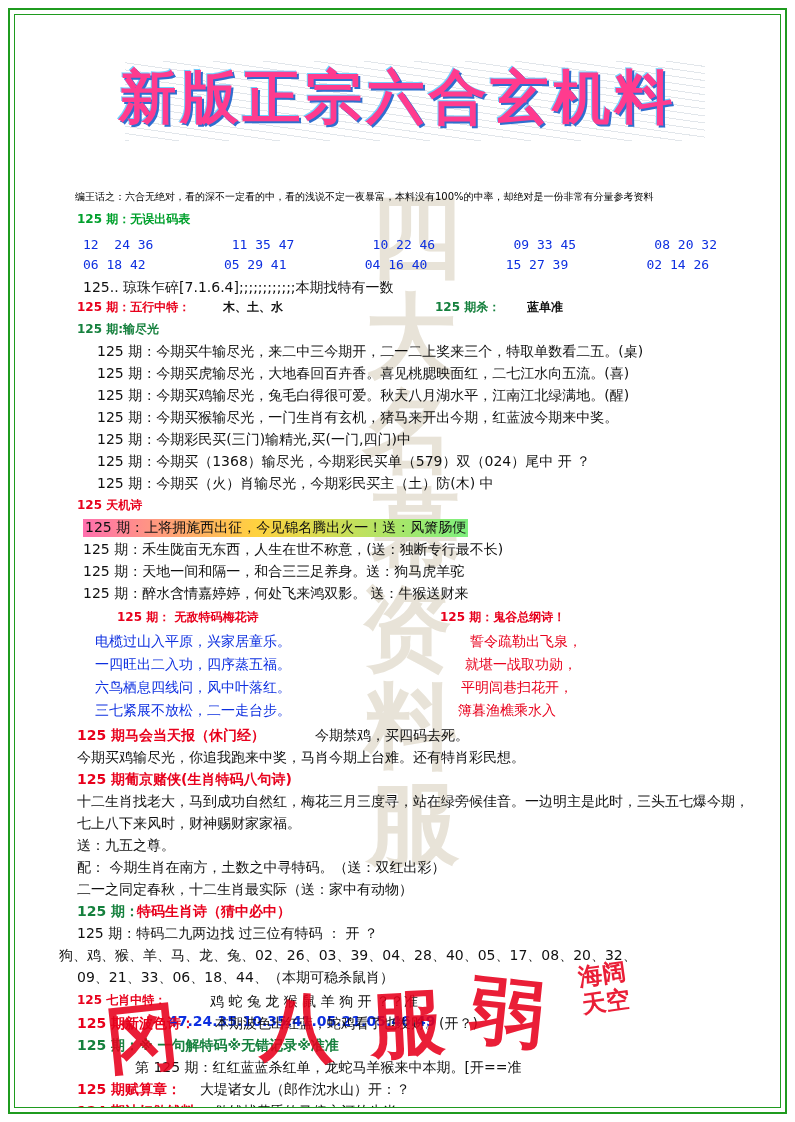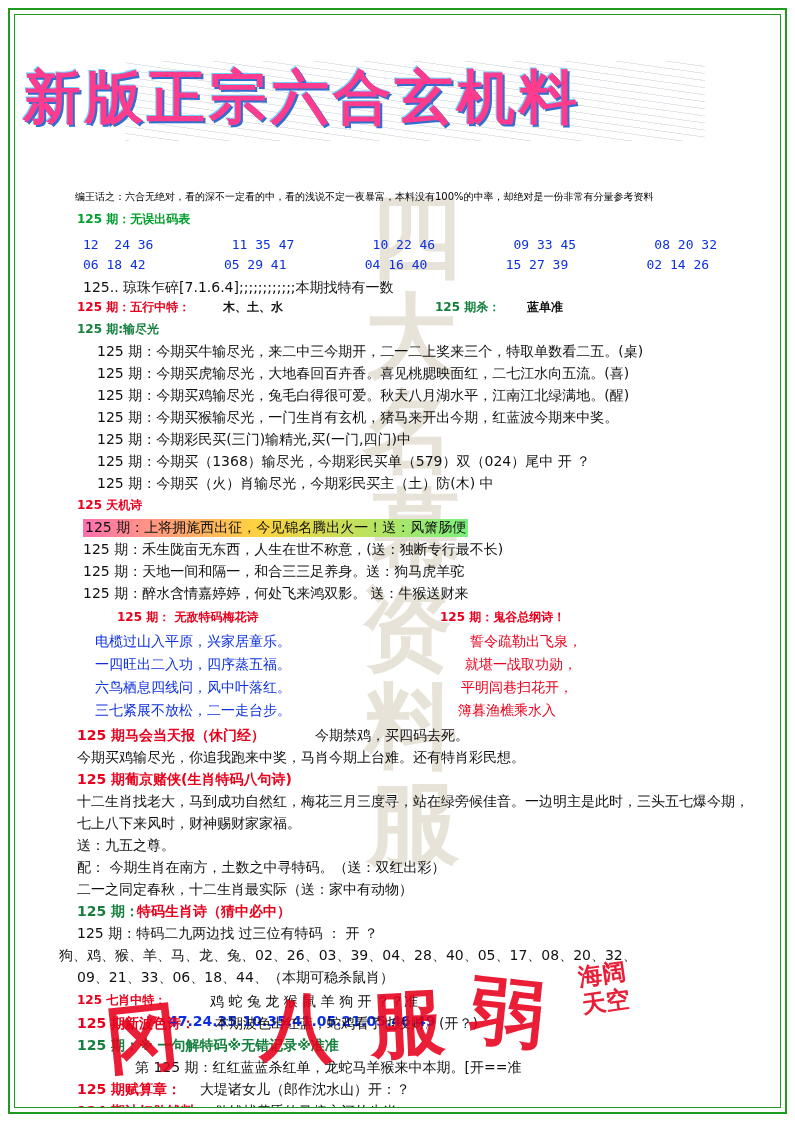--- a/index.html
+++ b/index.html
@@ -40,21 +40,21 @@
   .wm1{left:355px;top:175px;font-size:92px;}
   .wm2{left:350px;top:275px;font-size:92px;}
   .wm3{left:348px;top:370px;font-size:92px;}
   .wm4{left:355px;top:470px;font-size:92px;}
   .wm5{left:345px;top:568px;font-size:92px;}
   .wm6{left:350px;top:665px;font-size:92px;}
   .wm7{left:352px;top:762px;font-size:92px;}
 
   
   .title-wrap{
-    position:absolute;left:8px;top:44px;width:100%;z-index:3;
+    position:absolute;left:0;top:44px;width:100%;text-align:center;z-index:3;
   }
   .title{
     display:inline-block;
     font-family:"DejaVu Serif","Liberation Serif",serif;
     font-size:58px;
     font-weight:bold;
     letter-spacing:4px;
     color:#ff3b8e;
     text-shadow:
       2px 2px 0 #2f6fd0,

